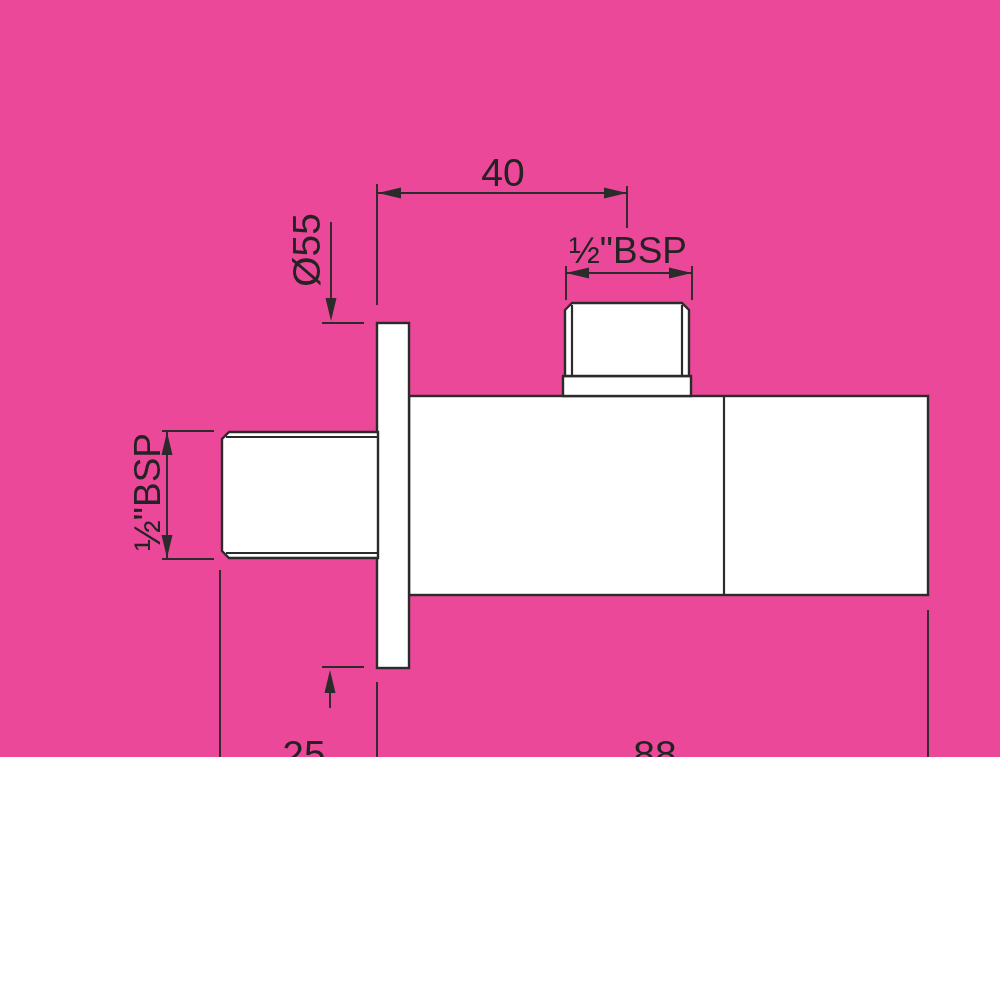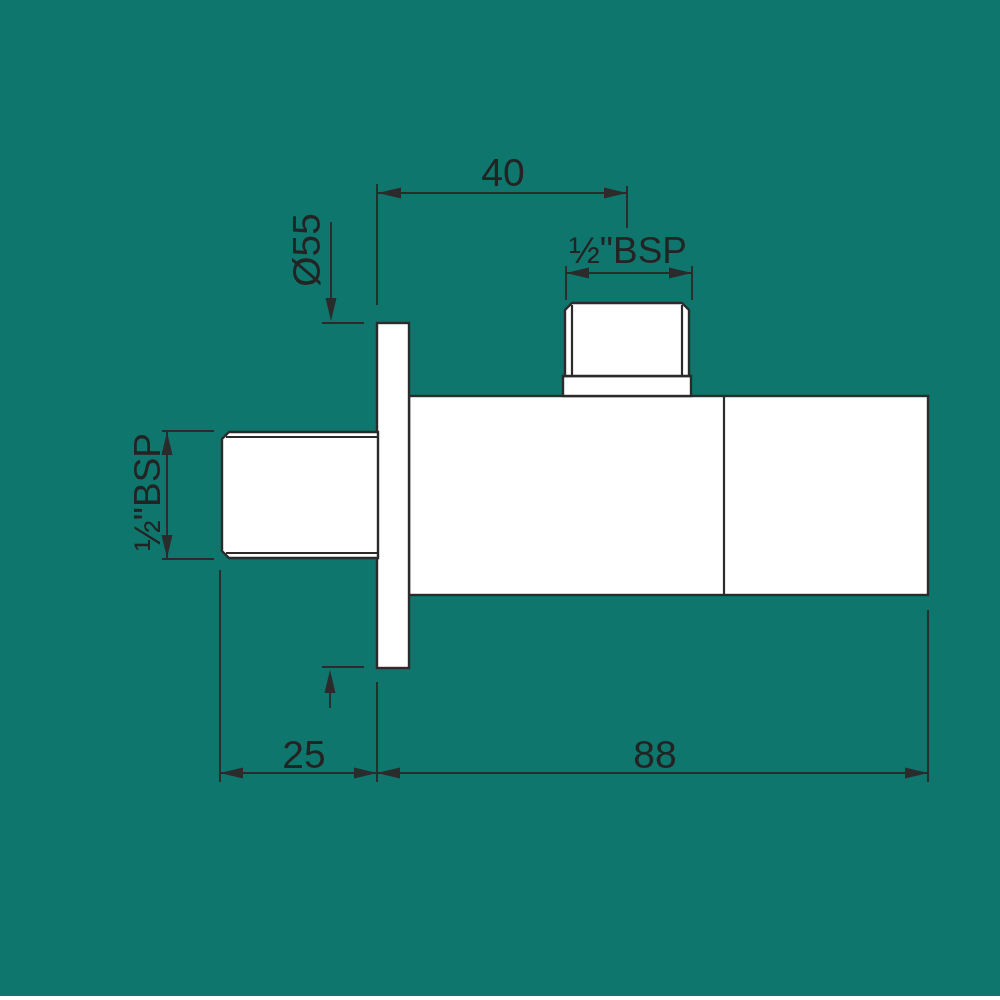--- a/index.html
+++ b/index.html
@@ -4,22 +4,22 @@
 <style>
   html, body {
     margin: 0;
     padding: 0;
     background: #ffffff;
     font-family: "Liberation Sans", sans-serif;
   }
   .stage {
     position: relative;
     width: 1000px;
-    height: 996px;
-    background: #0f766e;
+    height: 757px;
+    background: #ec4899;
     overflow: hidden;
   }
   svg { display: block; }
   .obj {
     fill: #ffffff;
     stroke: #2b2b2b;
     stroke-width: 2.4;
     stroke-linejoin: miter;
   }
   .obj-line {

